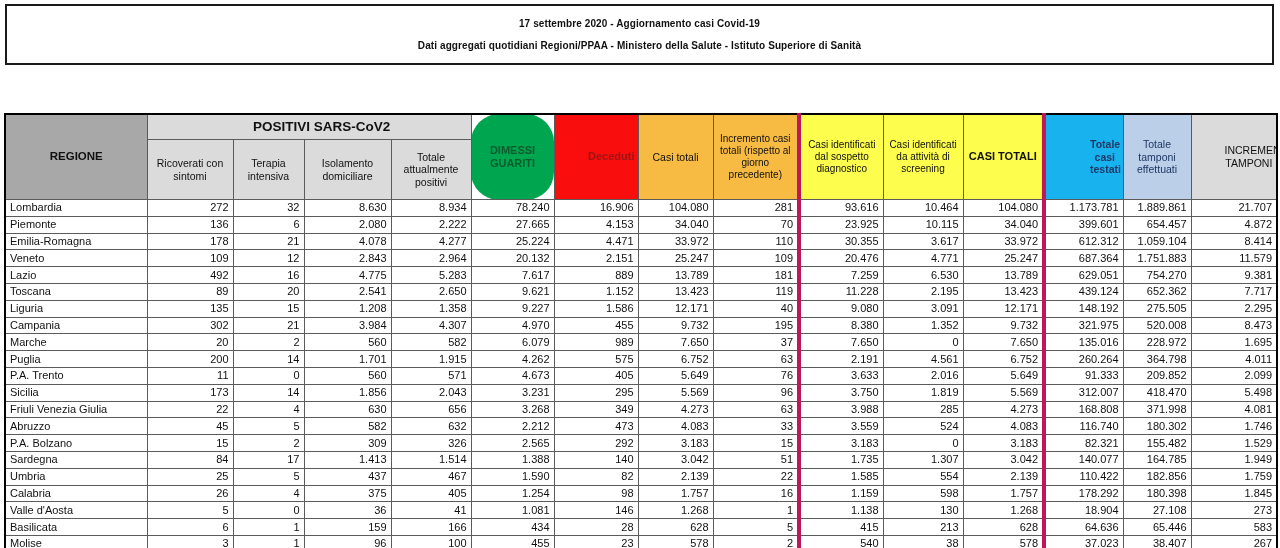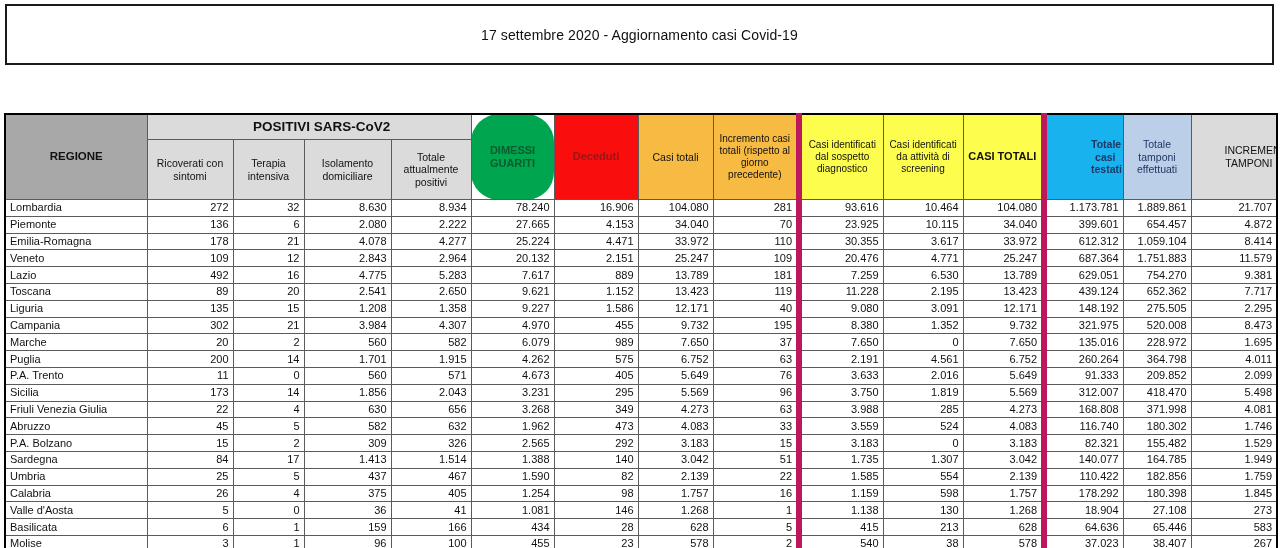--- a/index.html
+++ b/index.html
@@ -3,54 +3,55 @@
 <meta charset="utf-8">
 <style>
   html,body{margin:0;padding:0;background:#ffffff;}
   body{width:1280px;height:548px;position:relative;overflow:hidden;
        font-family:"Liberation Sans",sans-serif;color:#111;}
 
   
   .title-box{position:absolute;left:5px;top:4px;width:1265px;height:57px;
     border:2px solid #1a1a1a;background:#fff;display:flex;flex-direction:column;
     justify-content:space-evenly;align-items:center;}
-  .title-line{font-size:14px;font-weight:400;color:#111;letter-spacing:.1px;}
+  .title-line{font-size:10px;font-weight:700;color:#111;letter-spacing:.1px;}
 
   
   table{position:absolute;left:4px;top:113px;width:1272px;border-collapse:collapse;
     table-layout:fixed;border:2px solid #000;}
   th,td{border:1px solid #5b5b5b;padding:0 3px;overflow:hidden;}
   thead th{font-weight:normal;line-height:1.2;text-align:center;vertical-align:middle;}
 
   .row-group th{height:24px;}
   .row-sub th{height:59px;}
 
   .h-reg{background:var(--header-gray);font-weight:bold;font-size:11.5px;margin-left:12px;}
   .h-group{background:var(--header-light-gray);font-weight:bold;font-size:13.5px;padding-left:28px;}
   .h-sub{background:var(--header-light-gray);font-size:10.5px;}
   .h-green{background:var(--green);color:var(--dark-green-text);font-weight:bold;font-size:11px;border-radius:28px;}
-  .h-red{background:var(--red);color:var(--dark-red-text);font-weight:bold;font-size:11px;}
+  .h-red{background:var(--red);color:var(--dark-red-text);font-weight:bold;font-size:11px;text-align:right;}
   .h-orange{background:var(--orange);font-size:10.5px;}
   .h-orange-sm{background:var(--orange);font-size:10px;}
   .h-yellow-sm{background:var(--yellow);font-size:10px;}
   .h-yellow-b{background:var(--yellow);font-weight:bold;font-size:11px;}
   .h-cyan{background:var(--cyan);color:var(--navy-text);font-weight:bold;font-size:10.5px;padding-left:44px;}
   .h-lblue{background:var(--light-blue);color:var(--navy-text);font-size:10.5px;}
   .h-gray2{background:var(--incremento-gray);font-size:10.5px;padding-left:33px;}
 
   tbody td{height:15.8px;font-size:11px;line-height:1;background:#fff;}
   td.region{text-align:left;padding-left:4px;}
   td.num{text-align:right;padding-right:4px;}
-  .sep-l{border-left:6px solid #be185d;}
+  .sep-l{border-left:4px solid #be185d;}
 </style>
 </head>
 <body>
 
 <div class="title-box">
   <div class="title-line">17 settembre 2020 - Aggiornamento casi Covid-19</div>
+  <div class="title-line">Dati aggregati quotidiani Regioni/PPAA - Ministero della Salute - Istituto Superiore di Sanità</div>
 </div>
 
 <table>
   <colgroup>
     <col style="width:142px">
       <col style="width:86px">
       <col style="width:71px">
     <col style="width:87px">
       <col style="width:80px">
       <col style="width:83px">
@@ -307,21 +308,21 @@
         <td class="num sep-l">168.808</td>
         <td class="num">371.998</td>
         <td class="num">4.081</td>
       </tr>
       <tr>
         <td class="region">Abruzzo</td>
         <td class="num">45</td>
         <td class="num">5</td>
         <td class="num">582</td>
         <td class="num">632</td>
-        <td class="num">1.962</td>
+        <td class="num">2.212</td>
         <td class="num">473</td>
         <td class="num">4.083</td>
         <td class="num">33</td>
         <td class="num sep-l">3.559</td>
         <td class="num">524</td>
         <td class="num">4.083</td>
         <td class="num sep-l">116.740</td>
         <td class="num">180.302</td>
         <td class="num">1.746</td>
       </tr>

